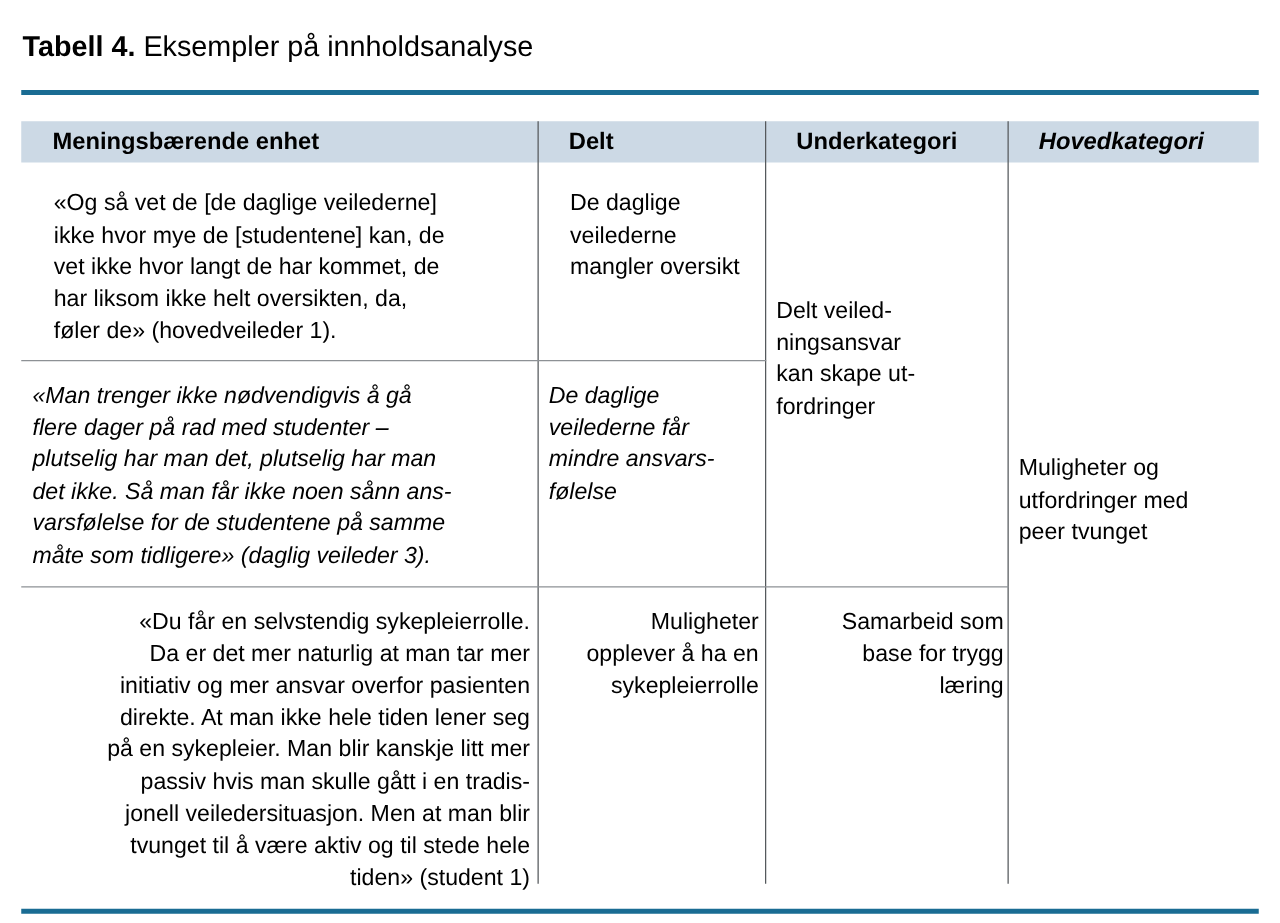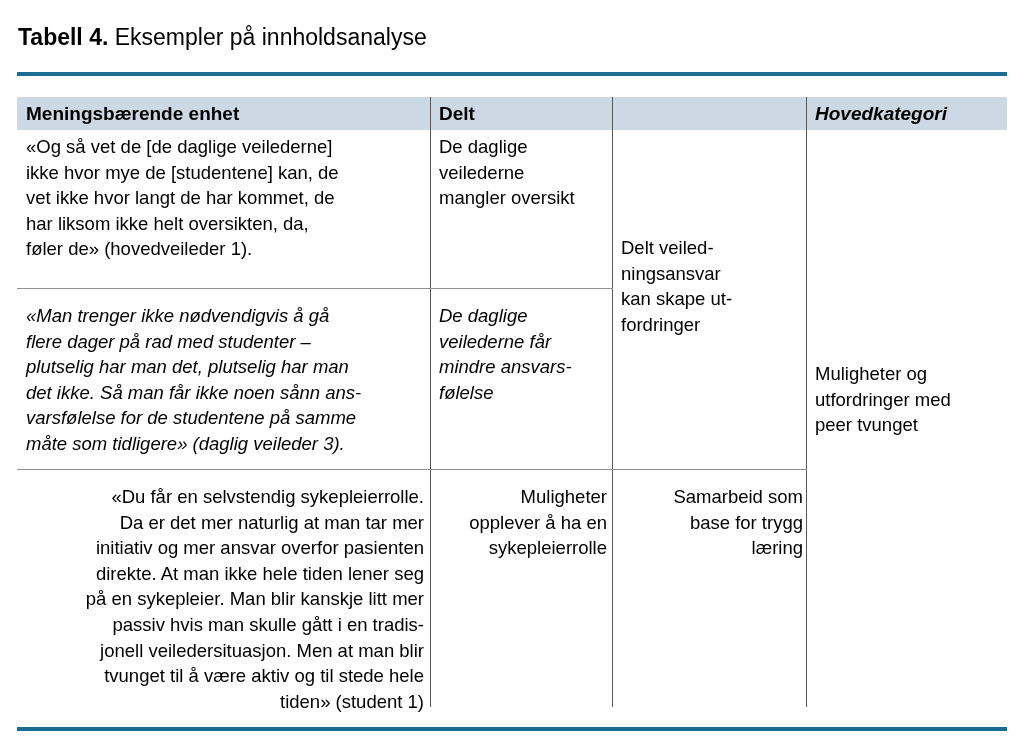--- a/index.html
+++ b/index.html
@@ -115,41 +115,42 @@
   .hcell {
     position: absolute;
     top: 0;
     height: 33px;
     display: flex;
     align-items: center;
     font-size: 19px;
     font-weight: bold;
     line-height: 23px;
     white-space: nowrap;
+    margin-left: 16px;
   }
   .hcell.h0 { left: 9px;   width: 400px; }
   .hcell.h1 { left: 422px; width: 170px; }
   .hcell.h2 { left: 604px; width: 182px; }
   .hcell.h3 { left: 798px; width: 190px; font-style: italic; }
 
   
   .bcell {
     position: absolute;
     font-size: 18.5px;
     line-height: 25.6px;
     white-space: pre-line;
   }
   
   .col0 { left: 9px;   width: 398px; }
   .col1 { left: 422px; width: 168px; }
   .col2 { left: 604px; width: 182px; }
   .col3 { left: 798px; width: 190px; }
 
   
-  .row0 { top: 37px; }
+  .row0 { top: 52px; margin-left: 17px; }
   .row1 { top: 206px; font-style: italic; }
   .row2 { top: 387px; text-align: right; }
 
   
   .span-under-12 { top: 138px; }
   .span-hoved-all { top: 264px; }
 </style>
 </head>
 <body>
 
@@ -169,20 +170,21 @@
       <div class="vdiv c1"></div>
       <div class="vdiv c2"></div>
       <div class="vdiv c3"></div>
       <div class="hdiv r1"></div>
       <div class="hdiv r2"></div>
     </div>
 
     <div class="header-row">
       <div class="hcell h0">Meningsbærende enhet</div>
       <div class="hcell h1">Delt</div>
+      <div class="hcell h2">Underkategori</div>
       <div class="hcell h3">Hovedkategori</div>
     </div>
 
     <div class="bcell col0 row0">«Og så vet de [de daglige veilederne]
 ikke hvor mye de [studentene] kan, de
 vet ikke hvor langt de har kommet, de
 har liksom ikke helt oversikten, da,
 føler de» (hovedveileder 1).</div>
     <div class="bcell col1 row0">De daglige
 veilederne

